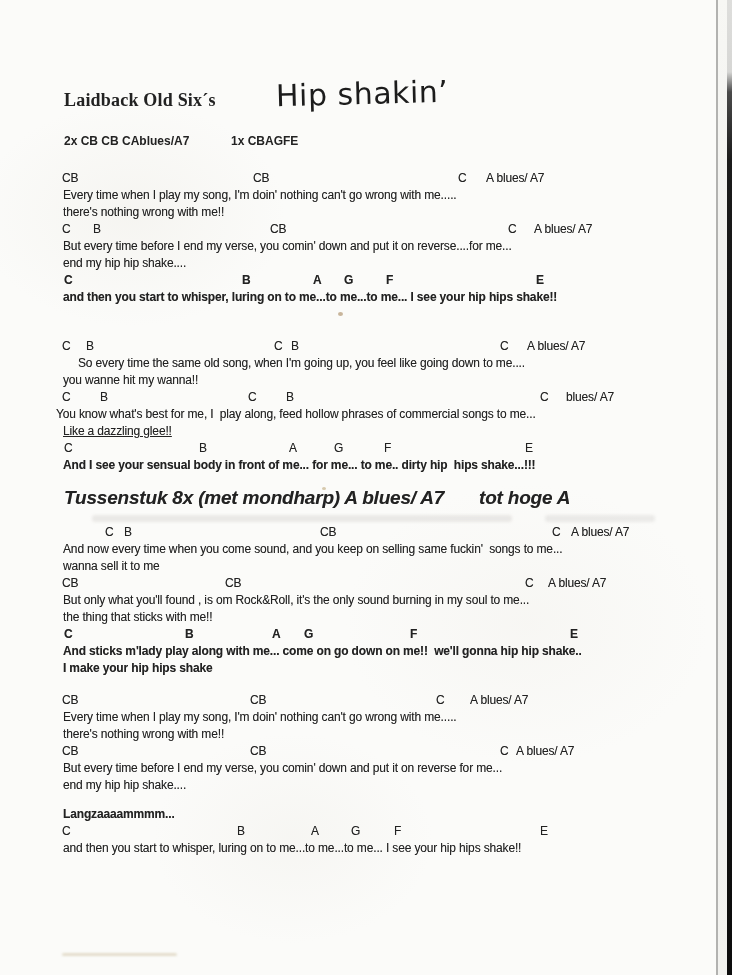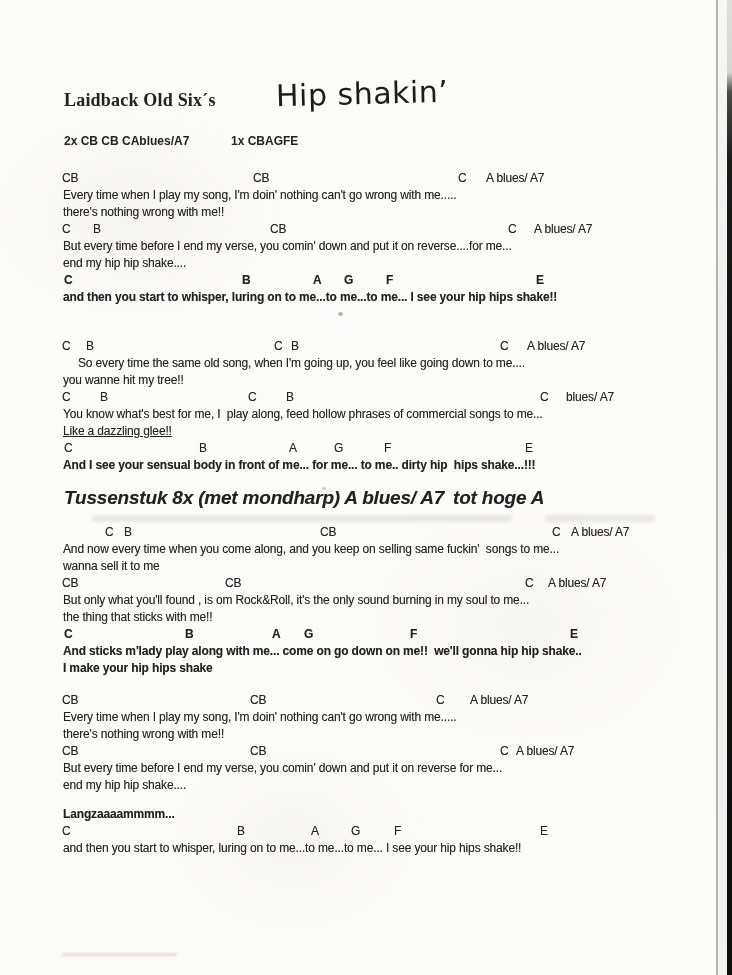--- a/index.html
+++ b/index.html
@@ -71,29 +71,29 @@
       <div class="line" style="top: 170px;"><span class="chord" style="left: 62px;">CB</span><span class="chord" style="left: 253px;">CB</span><span class="chord" style="left: 458px;">C</span><span class="chord" style="left: 486px;">A blues/ A7</span></div>
       <div class="line" style="top: 187px;"><span class="lyric-text" style="left: 63px;">Every time when I play my song, I'm doin' nothing can't go wrong with me.....</span></div>
       <div class="line" style="top: 204px;"><span class="lyric-text" style="left: 63px;">there's nothing wrong with me!!</span></div>
       <div class="line" style="top: 221px;"><span class="chord" style="left: 62px;">C</span><span class="chord" style="left: 93px;">B</span><span class="chord" style="left: 270px;">CB</span><span class="chord" style="left: 508px;">C</span><span class="chord" style="left: 534px;">A blues/ A7</span></div>
       <div class="line" style="top: 238px;"><span class="lyric-text" style="left: 63px;">But every time before I end my verse, you comin' down and put it on reverse....for me...</span></div>
       <div class="line" style="top: 255px;"><span class="lyric-text" style="left: 63px;">end my hip hip shake....</span></div>
       <div class="line bold" style="top: 272px;"><span class="chord" style="left: 64px;">C</span><span class="chord" style="left: 242px;">B</span><span class="chord" style="left: 313px;">A</span><span class="chord" style="left: 344px;">G</span><span class="chord" style="left: 386px;">F</span><span class="chord" style="left: 536px;">E</span></div>
       <div class="line bold" style="top: 289px;"><span class="lyric-text" style="left: 63px;">and then you start to whisper, luring on to me...to me...to me... I see your hip hips shake!!</span></div>
       <div class="line" style="top: 338px;"><span class="chord" style="left: 62px;">C</span><span class="chord" style="left: 86px;">B</span><span class="chord" style="left: 274px;">C</span><span class="chord" style="left: 291px;">B</span><span class="chord" style="left: 500px;">C</span><span class="chord" style="left: 527px;">A blues/ A7</span></div>
       <div class="line" style="top: 355px;"><span class="lyric-text" style="left: 78px;">So every time the same old song, when I'm going up, you feel like going down to me....</span></div>
-      <div class="line" style="top: 372px;"><span class="lyric-text" style="left: 63px;">you wanne hit my tree!!</span></div>
+      <div class="line" style="top: 372px;"><span class="lyric-text" style="left: 63px;">you wanne hit my wanna!!</span></div>
       <div class="line" style="top: 389px;"><span class="chord" style="left: 62px;">C</span><span class="chord" style="left: 100px;">B</span><span class="chord" style="left: 248px;">C</span><span class="chord" style="left: 286px;">B</span><span class="chord" style="left: 540px;">C</span><span class="chord" style="left: 566px;">blues/ A7</span></div>
-      <div class="line" style="top: 406px;"><span class="lyric-text" style="left: 63px;">You know what's best for me, I  play along, feed hollow phrases of commercial songs to me...</span></div>
+      <div class="line" style="top: 406px;"><span class="lyric-text" style="left: 56px;">You know what's best for me, I  play along, feed hollow phrases of commercial songs to me...</span></div>
       <div class="line" style="top: 423px;"><span class="lyric-text" style="left: 63px; text-decoration: underline;">Like a dazzling glee!!</span></div>
       <div class="line" style="top: 440px;"><span class="chord" style="left: 64px;">C</span><span class="chord" style="left: 199px;">B</span><span class="chord" style="left: 289px;">A</span><span class="chord" style="left: 334px;">G</span><span class="chord" style="left: 384px;">F</span><span class="chord" style="left: 525px;">E</span></div>
       <div class="line bold" style="top: 457px;"><span class="lyric-text" style="left: 63px;">And I see your sensual body in front of me... for me... to me.. dirty hip  hips shake...!!!</span></div>
-      <div class="line heading bold" style="top: 486px;"><span class="chord" style="left: 64px; text-align: center;">Tussenstuk 8x (met mondharp) A blues/ A7</span><span class="chord" style="left: 453px;">tot hoge A</span></div>
+      <div class="line heading bold" style="top: 486px;"><span class="chord" style="left: 64px; text-align: center;">Tussenstuk 8x (met mondharp) A blues/ A7</span><span class="chord" style="left: 479px;">tot hoge A</span></div>
       <div class="line" style="top: 524px;"><span class="chord" style="left: 105px;">C</span><span class="chord" style="left: 124px;">B</span><span class="chord" style="left: 320px;">CB</span><span class="chord" style="left: 552px;">C</span><span class="chord" style="left: 571px;">A blues/ A7</span></div>
-      <div class="line" style="top: 541px;"><span class="lyric-text" style="left: 63px;">And now every time when you come along, and you keep on selling same fuckin'  songs to me...</span></div>
+      <div class="line" style="top: 541px;"><span class="lyric-text" style="left: 63px;">And now every time when you come sound, and you keep on selling same fuckin'  songs to me...</span></div>
       <div class="line" style="top: 558px;"><span class="lyric-text" style="left: 63px;">wanna sell it to me</span></div>
       <div class="line" style="top: 575px;"><span class="chord" style="left: 62px;">CB</span><span class="chord" style="left: 225px;">CB</span><span class="chord" style="left: 525px;">C</span><span class="chord" style="left: 548px;">A blues/ A7</span></div>
       <div class="line" style="top: 592px;"><span class="lyric-text" style="left: 63px; text-align: right;">But only what you'll found , is om Rock&amp;Roll, it's the only sound burning in my soul to me...</span></div>
       <div class="line" style="top: 609px;"><span class="lyric-text" style="left: 63px;">the thing that sticks with me!!</span></div>
       <div class="line bold" style="top: 626px;"><span class="chord" style="left: 64px;">C</span><span class="chord" style="left: 185px;">B</span><span class="chord" style="left: 272px;">A</span><span class="chord" style="left: 304px;">G</span><span class="chord" style="left: 410px;">F</span><span class="chord" style="left: 570px;">E</span></div>
       <div class="line bold" style="top: 643px;"><span class="lyric-text" style="left: 63px;">And sticks m'lady play along with me... come on go down on me!!  we'll gonna hip hip shake..</span></div>
       <div class="line bold" style="top: 660px;"><span class="lyric-text" style="left: 63px;">I make your hip hips shake</span></div>
       <div class="line" style="top: 692px;"><span class="chord" style="left: 62px;">CB</span><span class="chord" style="left: 250px;">CB</span><span class="chord" style="left: 436px;">C</span><span class="chord" style="left: 470px;">A blues/ A7</span></div>
       <div class="line" style="top: 709px;"><span class="lyric-text" style="left: 63px;">Every time when I play my song, I'm doin' nothing can't go wrong with me.....</span></div>
       <div class="line" style="top: 726px;"><span class="lyric-text" style="left: 63px;">there's nothing wrong with me!!</span></div>

